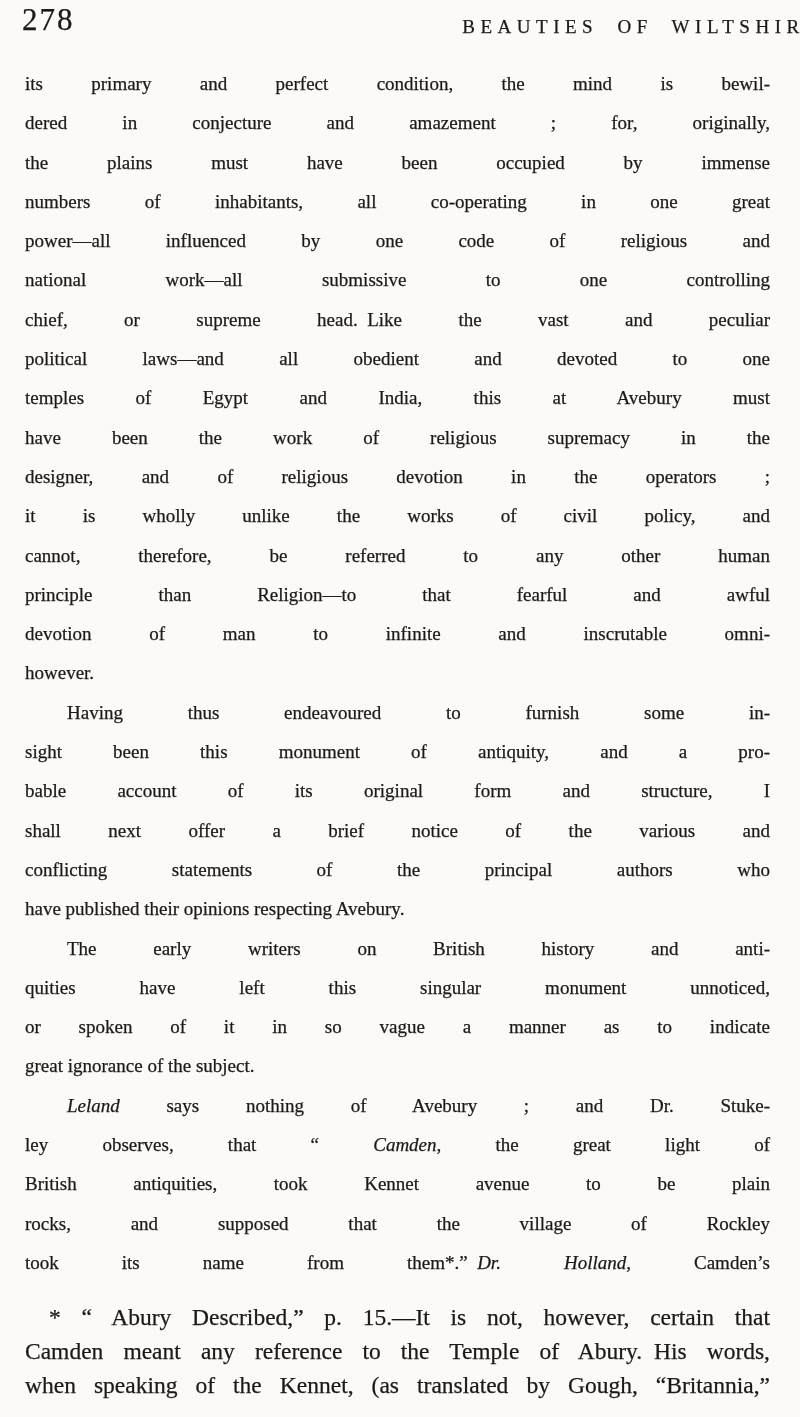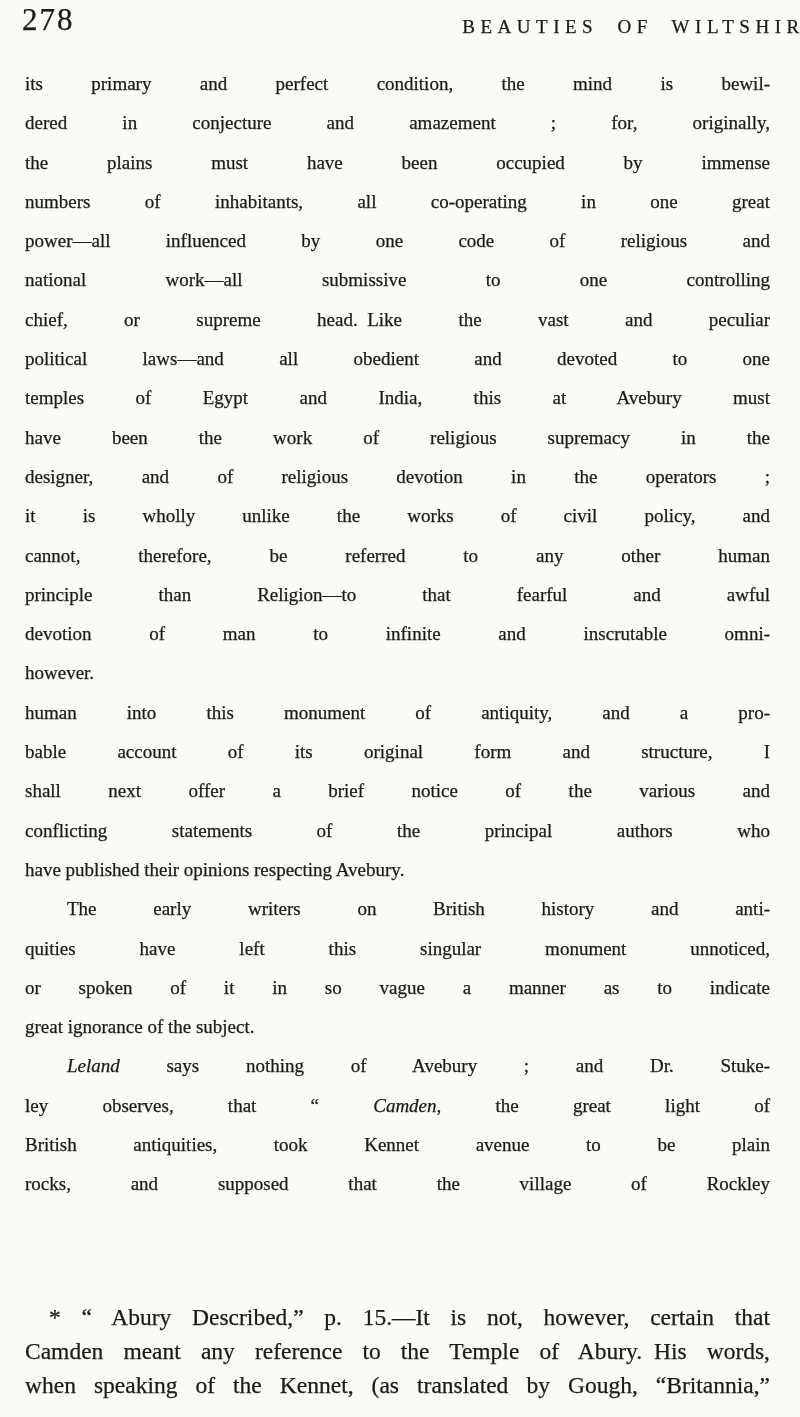--- a/index.html
+++ b/index.html
@@ -95,33 +95,35 @@
       <div class="bline j"><span>chief, or supreme head. Like the vast and peculiar</span></div>
       <div class="bline j"><span>political laws—and all obedient and devoted to one</span></div>
       <div class="bline j"><span>temples of Egypt and India, this at Avebury must</span></div>
       <div class="bline j"><span>have been the work of religious supremacy in the</span></div>
       <div class="bline j"><span>designer, and of religious devotion in the operators ;</span></div>
       <div class="bline j"><span>it is wholly unlike the works of civil policy, and</span></div>
       <div class="bline j"><span>cannot, therefore, be referred to any other human</span></div>
       <div class="bline j"><span>principle than Religion—to that fearful and awful</span></div>
       <div class="bline j"><span>devotion of man to infinite and inscrutable omni-</span></div>
       <div class="bline"><span>however.</span></div>
-      <div class="bline j"><span>human into this monument of antiquity, and a pro-</span></div>
+      <div class="bline j ind"><span>Having thus endeavoured to furnish some in-</span></div>
+      <div class="bline j"><span>sight been this monument of antiquity, and a pro-</span></div>
       <div class="bline j"><span>bable account of its original form and structure, I</span></div>
       <div class="bline j"><span>shall next offer a brief notice of the various and</span></div>
       <div class="bline j"><span>conflicting statements of the principal authors who</span></div>
       <div class="bline"><span>have published their opinions respecting Avebury.</span></div>
       <div class="bline j ind"><span>The early writers on British history and anti-</span></div>
       <div class="bline j"><span>quities have left this singular monument unnoticed,</span></div>
       <div class="bline j"><span>or spoken of it in so vague a manner as to indicate</span></div>
       <div class="bline"><span>great ignorance of the subject.</span></div>
       <div class="bline j ind"><span class="italic">Leland</span><span> says nothing of Avebury ; and Dr. Stuke-</span></div>
       <div class="bline j"><span>ley observes, that “ </span><span class="italic">Camden</span><span>, the great light of</span></div>
       <div class="bline j"><span>British antiquities, took Kennet avenue to be plain</span></div>
       <div class="bline j"><span>rocks, and supposed that the village of Rockley</span></div>
+      <div class="bline j"><span>took its name from them*.” </span><span class="italic">Dr. Holland</span><span>, Camden’s</span></div>
     </main>
 
   <footer class="footnote" id="footnote-lines">
       <div class="fline j ind"><span>* “ Abury Described,” p. 15.—It is not, however, certain that</span></div>
       <div class="fline j"><span>Camden meant any reference to the Temple of Abury. His words,</span></div>
       <div class="fline j"><span>when speaking of the Kennet, (as translated by Gough, “Britannia,”</span></div>
     </footer>
 
 </div>
 

